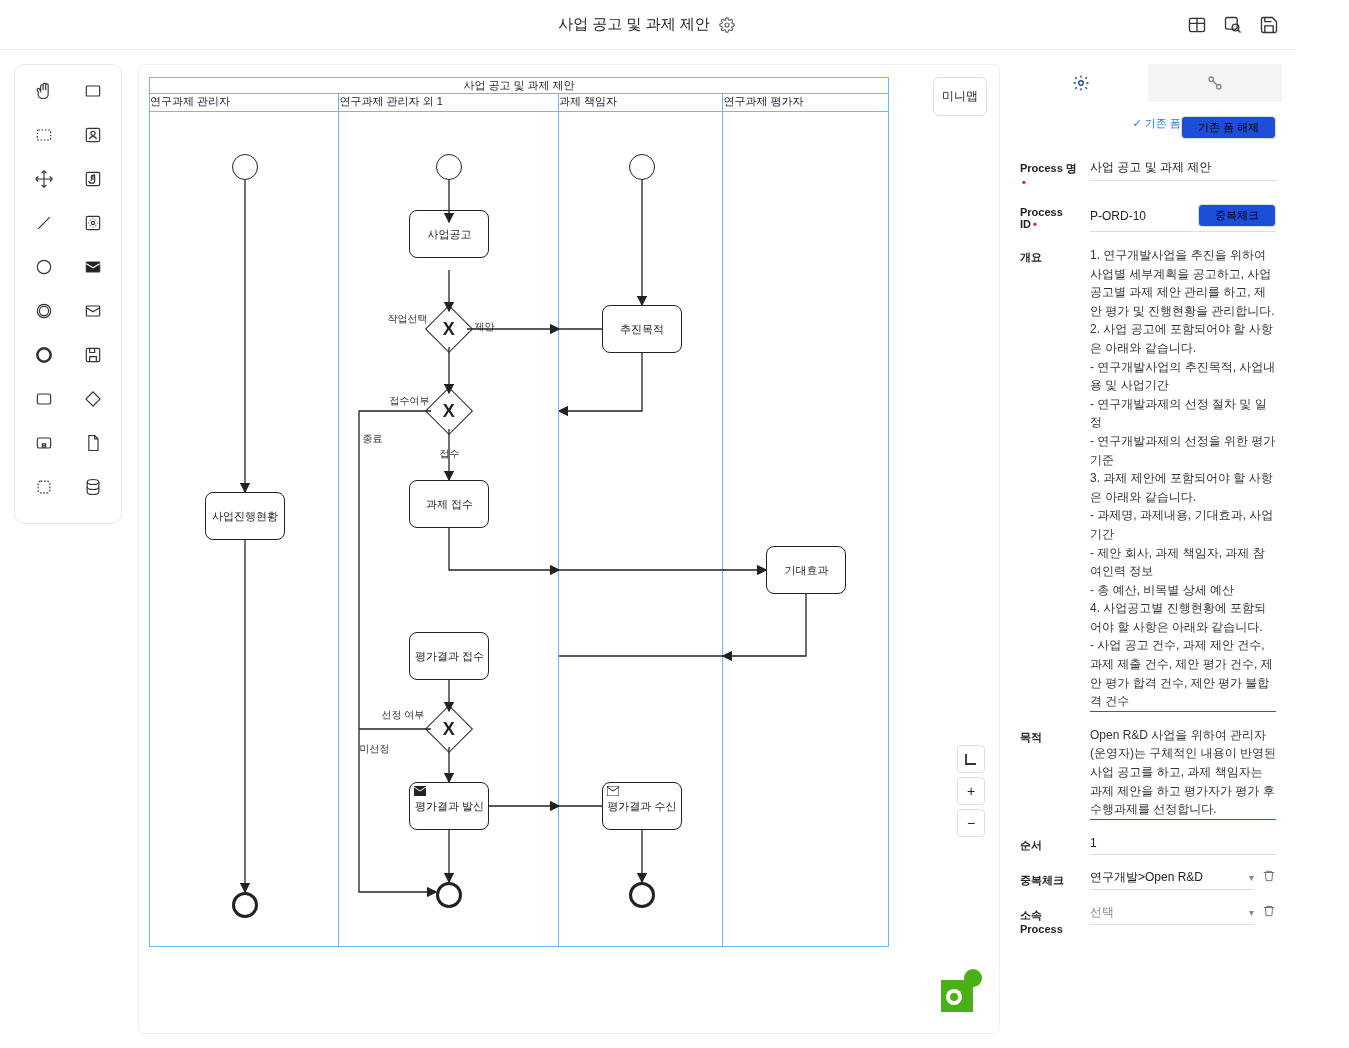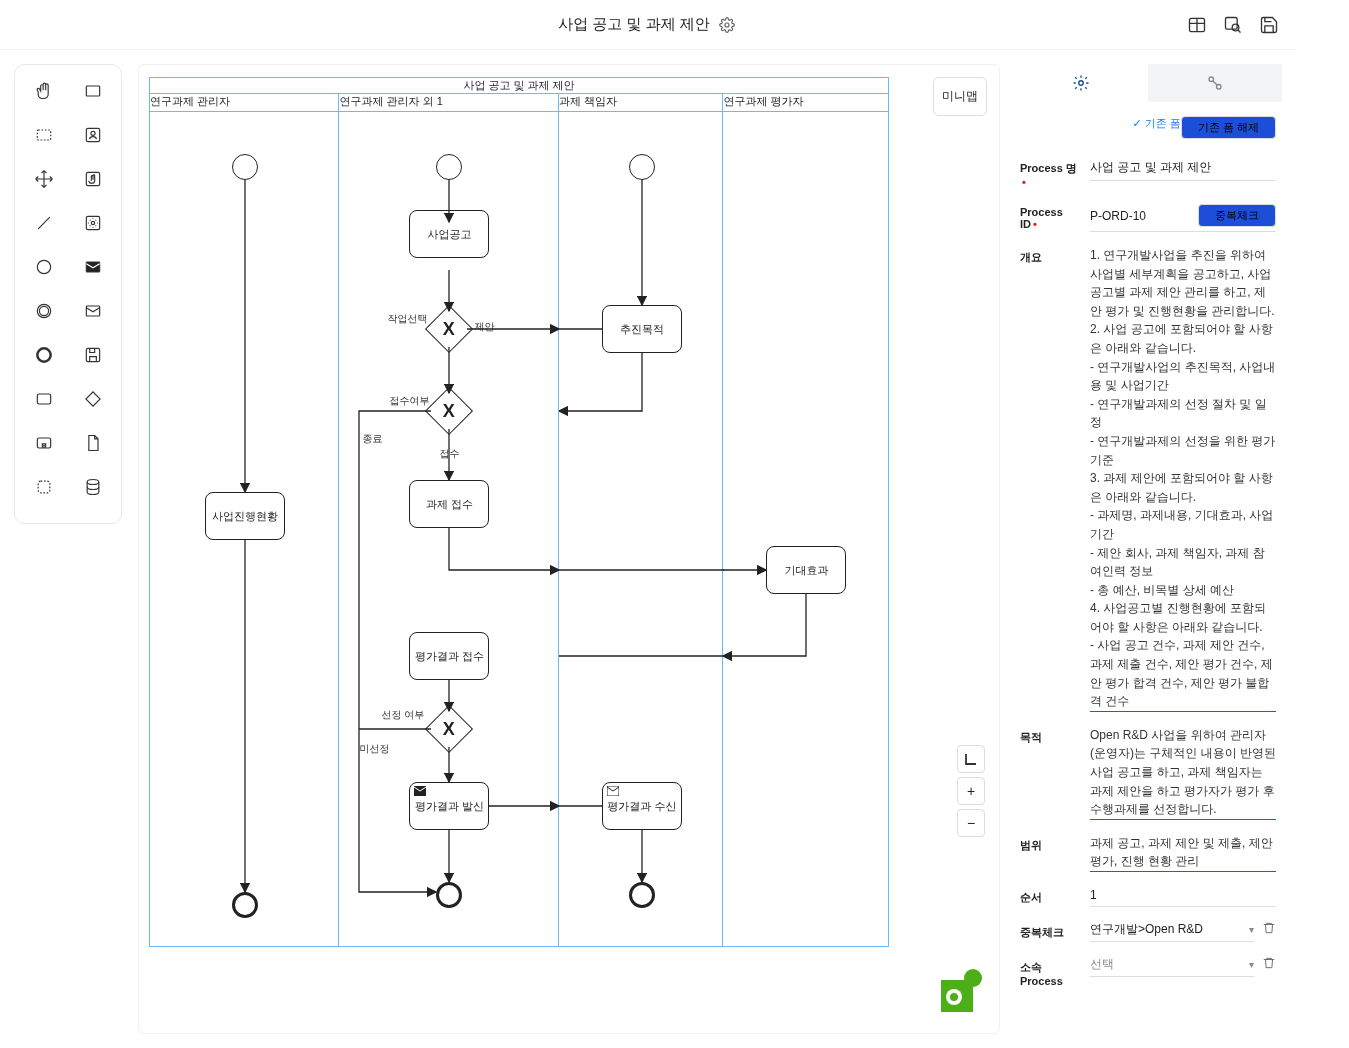--- a/index.html
+++ b/index.html
@@ -400,24 +400,20 @@
    - 제안 회사, 과제 책임자, 과제 참여인력 정보
    - 총 예산, 비목별 상세 예산
 4. 사업공고별 진행현황에 포함되어야 할 사항은 아래와 같습니다.
    - 사업 공고 건수, 과제 제안 건수, 과제 제출 건수, 제안 평가 건수, 제안 평가 합격 건수, 제안 평가 불합격 건수</div>
         </div>
         <div class="prow">
           <div class="label">목적</div>
           <div class="desc" style="flex:1">Open R&amp;D 사업을 위하여 관리자(운영자)는 구체적인 내용이 반영된 사업 공고를 하고, 과제 책임자는 과제 제안을 하고 평가자가 평가 후 수행과제를 선정합니다.</div>
         </div>
         <div class="prow">
-          <div class="label">범위</div>
-          <div class="desc" style="flex:1">과제 공고, 과제 제안 및 제출, 제안 평가, 진행 현황 관리</div>
-        </div>
-        <div class="prow">
           <div class="label">순서</div>
           <div class="val">1</div>
         </div>
         <div class="prow">
           <div class="label">중복체크</div>
           <div class="select-row">
             <span class="stxt">연구개발&gt;Open R&amp;D</span>
             <span class="caret">▾</span>
           </div>
           <span class="trash"><svg width="14" height="14" viewBox="0 0 24 24" fill="none" stroke="#666" stroke-width="1.6">

